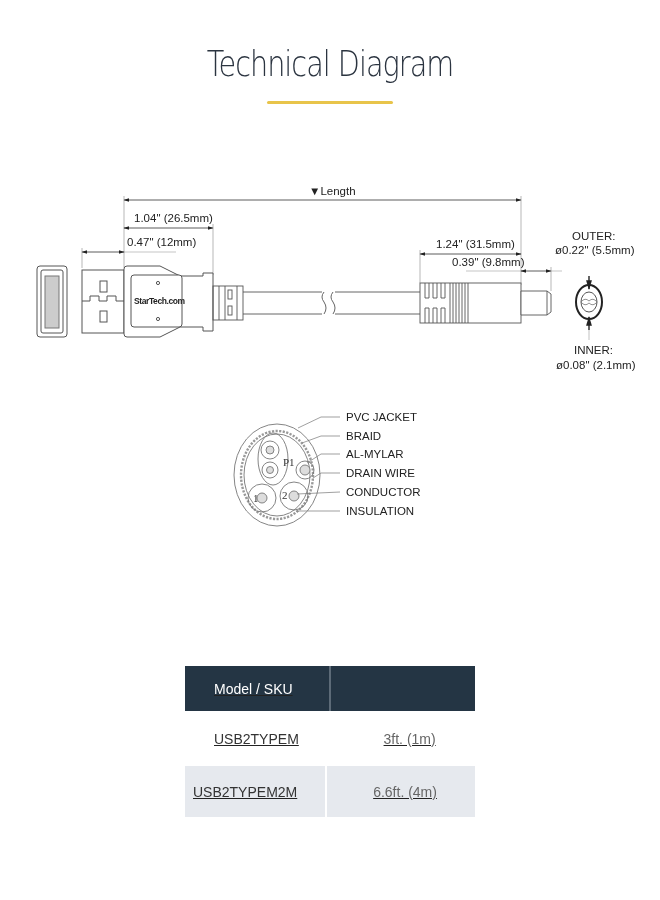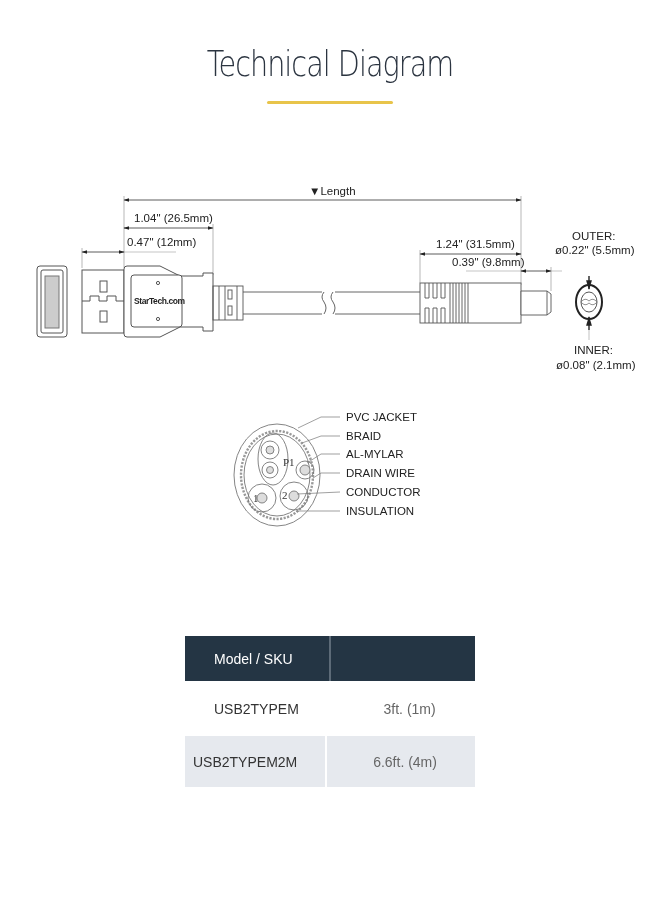--- a/index.html
+++ b/index.html
@@ -5,21 +5,21 @@
   html, body { margin:0; padding:0; background:#ffffff; }
   body { width:660px; height:900px; position:relative; overflow:hidden;
          font-family:"Liberation Sans", "DejaVu Sans", sans-serif; color:#222; }
   .title { position:absolute; left:0; width:660px; top:44px; text-align:center;
            font-size:35px; font-weight:300; color:#2b3440; letter-spacing:-1.2px;
            font-family:"DejaVu Sans", sans-serif; transform:scaleX(0.82); transform-origin:center; }
   .title-rule { position:absolute; left:267px; top:101px; width:126px; height:3px; background:#e8c44a; border-radius:2px; }
   svg { position:absolute; left:0; top:0; }
   .dim-text { font-family:"Liberation Sans", sans-serif; font-size:11.5px; fill:#222; }
   .lbl { font-family:"Liberation Sans", sans-serif; font-size:11.5px; fill:#222; }
-  .table { position:absolute; left:185px; top:636px; width:290px; border-collapse:collapse; }
+  .table { position:absolute; left:185px; top:666px; width:290px; border-collapse:collapse;text-decoration:underline; }
   .table .row { display:flex; height:52px; }
   .table .hdr { background:#243544; color:#fff; height:45px; }
   .table .cell { display:flex; align-items:center; font-size:14px; font-family:"Liberation Sans", sans-serif; }
   .table .c1 { width:144px; padding-left:29px; box-sizing:border-box; }
   .table .c2 { width:144px; justify-content:center; }
   .table .sep { width:2px; background:#ffffff; }
   .table .hdr .sep { background:#5d6b78; }
   .table .alt { background:#e6e9ee;padding-left:8px; }
   .table .body-row .c1 { color:#333; }
   .table .body-row .c2 { color:#666;text-align:right; }

